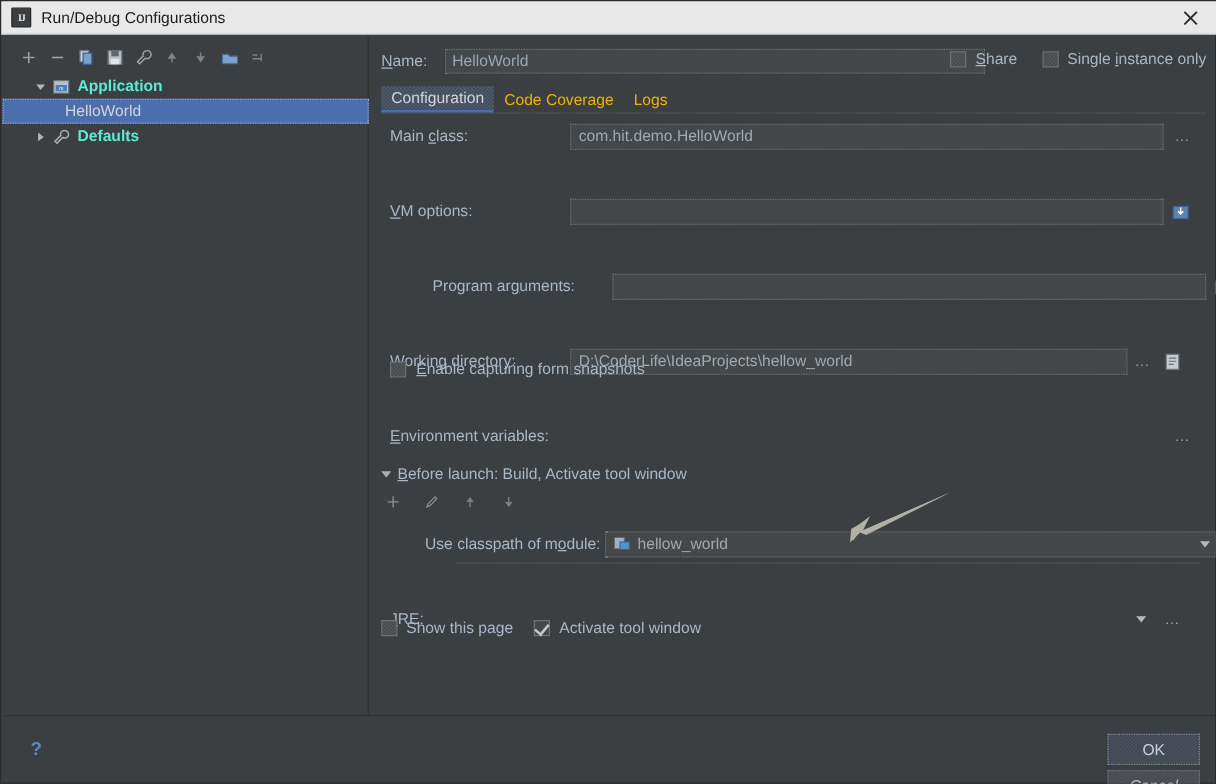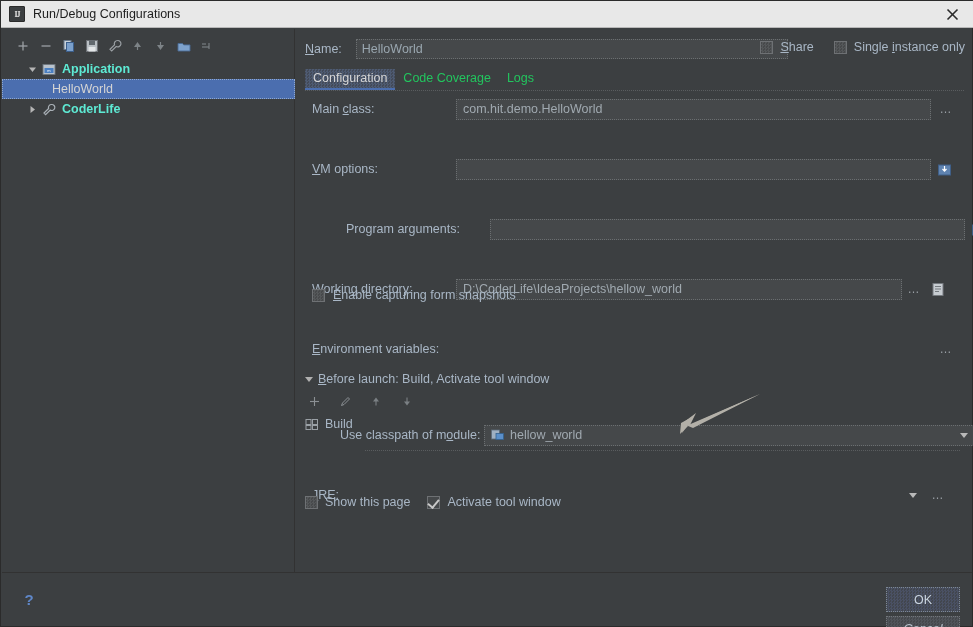--- a/index.html
+++ b/index.html
@@ -151,27 +151,27 @@
     border: solid #c8c8c8;
     border-width: 0 2px 2px 0;
     transform: rotate(40deg);
   }
   .cb-label { font-size: 12.5px; color: #a9b7c6; }
 
   
   .tabs {
     position: absolute; left: 9px; top: 40px;
     width: 659px; height: 22px;
-    display: flex; 
+    display: flex; align-items: flex-end;
     border-bottom: 1px dotted #5a5d5f;
   }
   .tab {
     padding: 2px 8px 3px 8px;
     font-size: 12.5px;
-    color: #22c55e;
+    color: #eab308;
     cursor: pointer;
   }
   .tab.active {
     color: #d6d6d6;
     background:
       repeating-conic-gradient(#4e5b72 0% 25%, #434a58 0% 50%) 0 0 / 3px 3px;
     border-bottom: 2px solid #4b6eaf;
   }
 
   
@@ -420,21 +420,21 @@
         <span class="twisty">
           <svg width="9" height="9" viewBox="0 0 9 9">
               <path d="M2.5 1 L7 4.5 L2.5 8 Z" fill="#b5b5b5"></path>
             </svg>
         </span>
         <span class="t-icon">
           <svg width="14" height="13" viewBox="0 0 14 13">
             <path d="M9.5 1.5a3 3 0 0 0-2.9 4L2 10l1.6 1.6 4.6-4.6a3 3 0 1 0 1.3-5.5z" fill="none" stroke="#a9b0b6" stroke-width="1.2"></path>
           </svg>
         </span>
-        <span class="t-label">CoderLife</span>
+        <span class="t-label">Defaults</span>
       </div>
 
     </div>
   </div>
 
   <div class="right-pane">
 
     <div class="name-row">
       <span class="lbl"><span class="mn">N</span>ame:</span>
       <div class="name-input">
@@ -578,31 +578,20 @@
             <line x1="5" y1="5" x2="5" y2="9.5" stroke="#7b8084" stroke-width="1.1"></line>
           </svg>
         </span>
         <span class="bl-mini">
           <svg width="10" height="11" viewBox="0 0 10 11">
             <path d="M5 9.5 L8 5.5 L2 5.5 Z" fill="#7b8084"></path>
             <line x1="5" y1="1.5" x2="5" y2="6" stroke="#7b8084" stroke-width="1.1"></line>
           </svg>
         </span>
       </div>
-      <div class="bl-item">
-        <span style="display:inline-flex">
-          <svg width="14" height="13" viewBox="0 0 14 13">
-            <rect x="1" y="1.5" width="5" height="5" fill="none" stroke="#9aa0a5" stroke-width="1"></rect>
-            <rect x="7.5" y="1.5" width="5" height="5" fill="none" stroke="#9aa0a5" stroke-width="1"></rect>
-            <rect x="1" y="7.5" width="5" height="4" fill="none" stroke="#9aa0a5" stroke-width="1"></rect>
-            <rect x="7.5" y="7.5" width="5" height="4" fill="none" stroke="#9aa0a5" stroke-width="1"></rect>
-          </svg>
-        </span>
-        <span>Build</span>
-      </div>
       <div class="bl-dotline"></div>
     </div>
 
     <div class="bottom-checks">
       <div class="cb-item">
         <span class="cb-box"></span>
         <span class="cb-label">Show this page</span>
       </div>
       <div class="cb-item">
         <span class="cb-box checked"></span>

